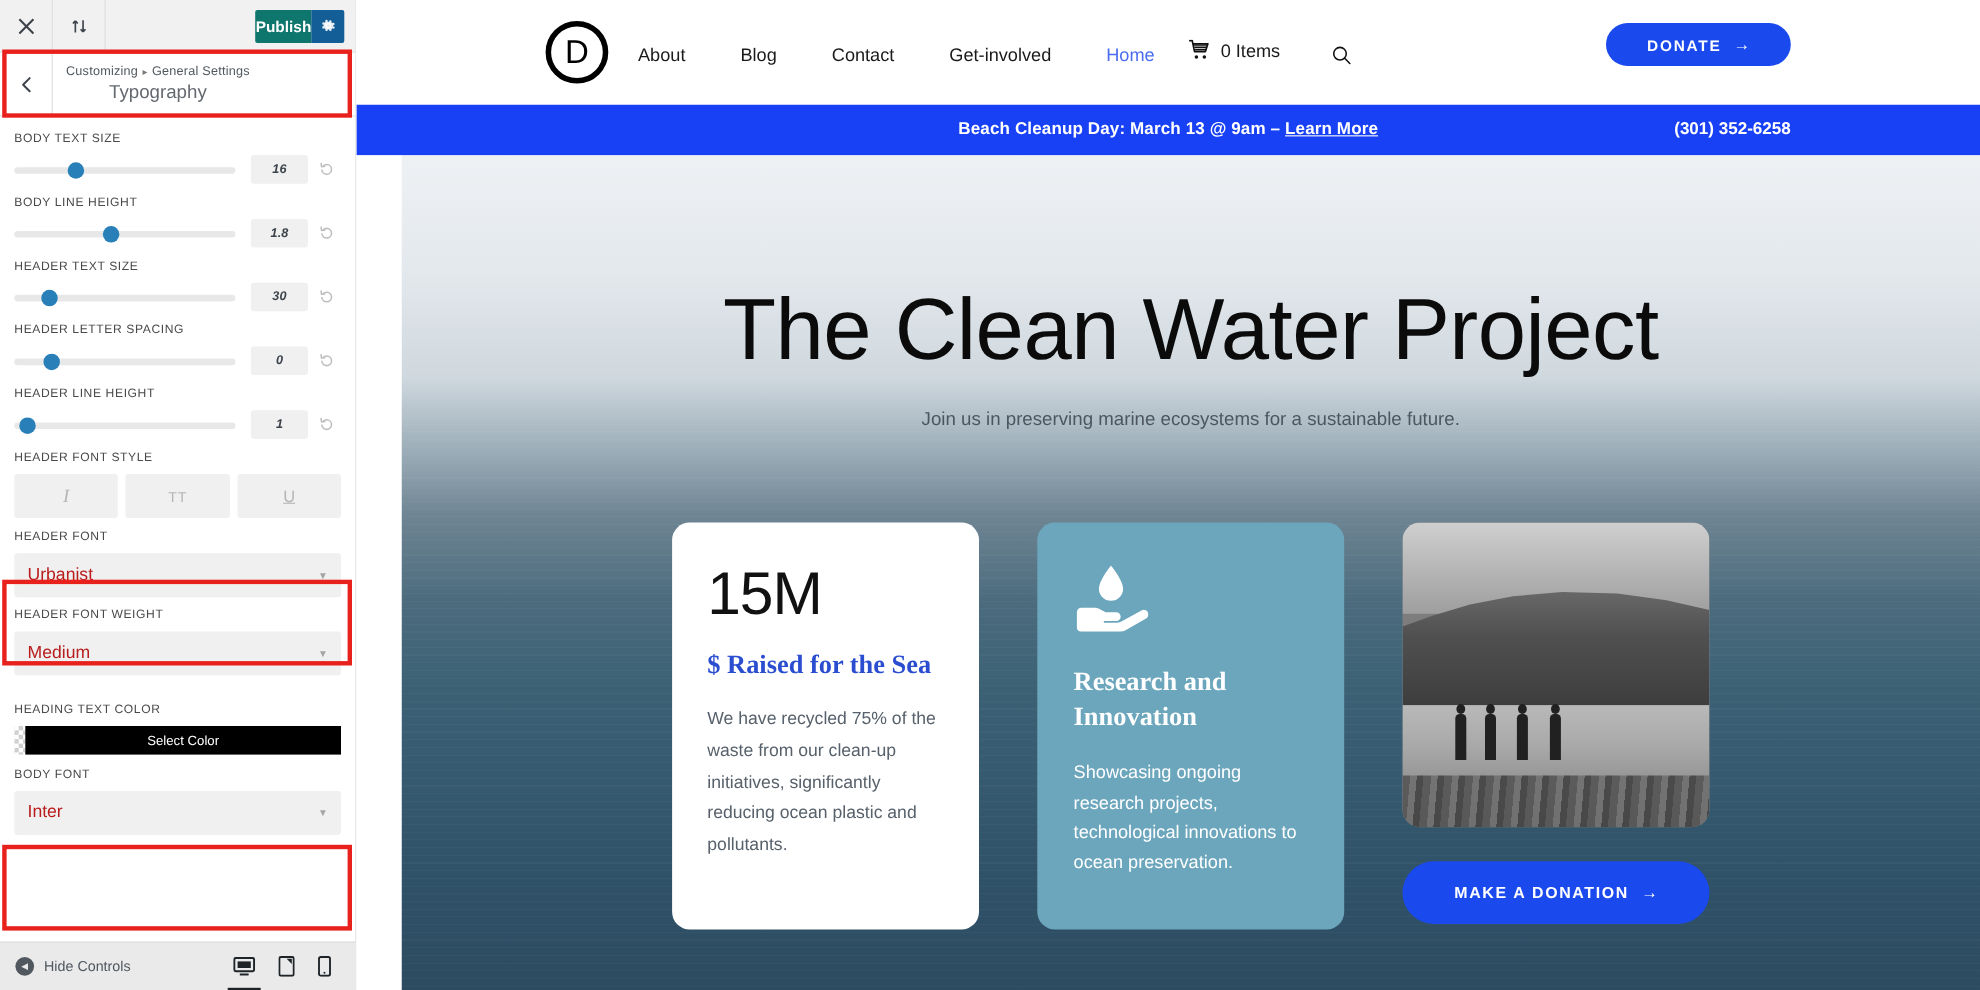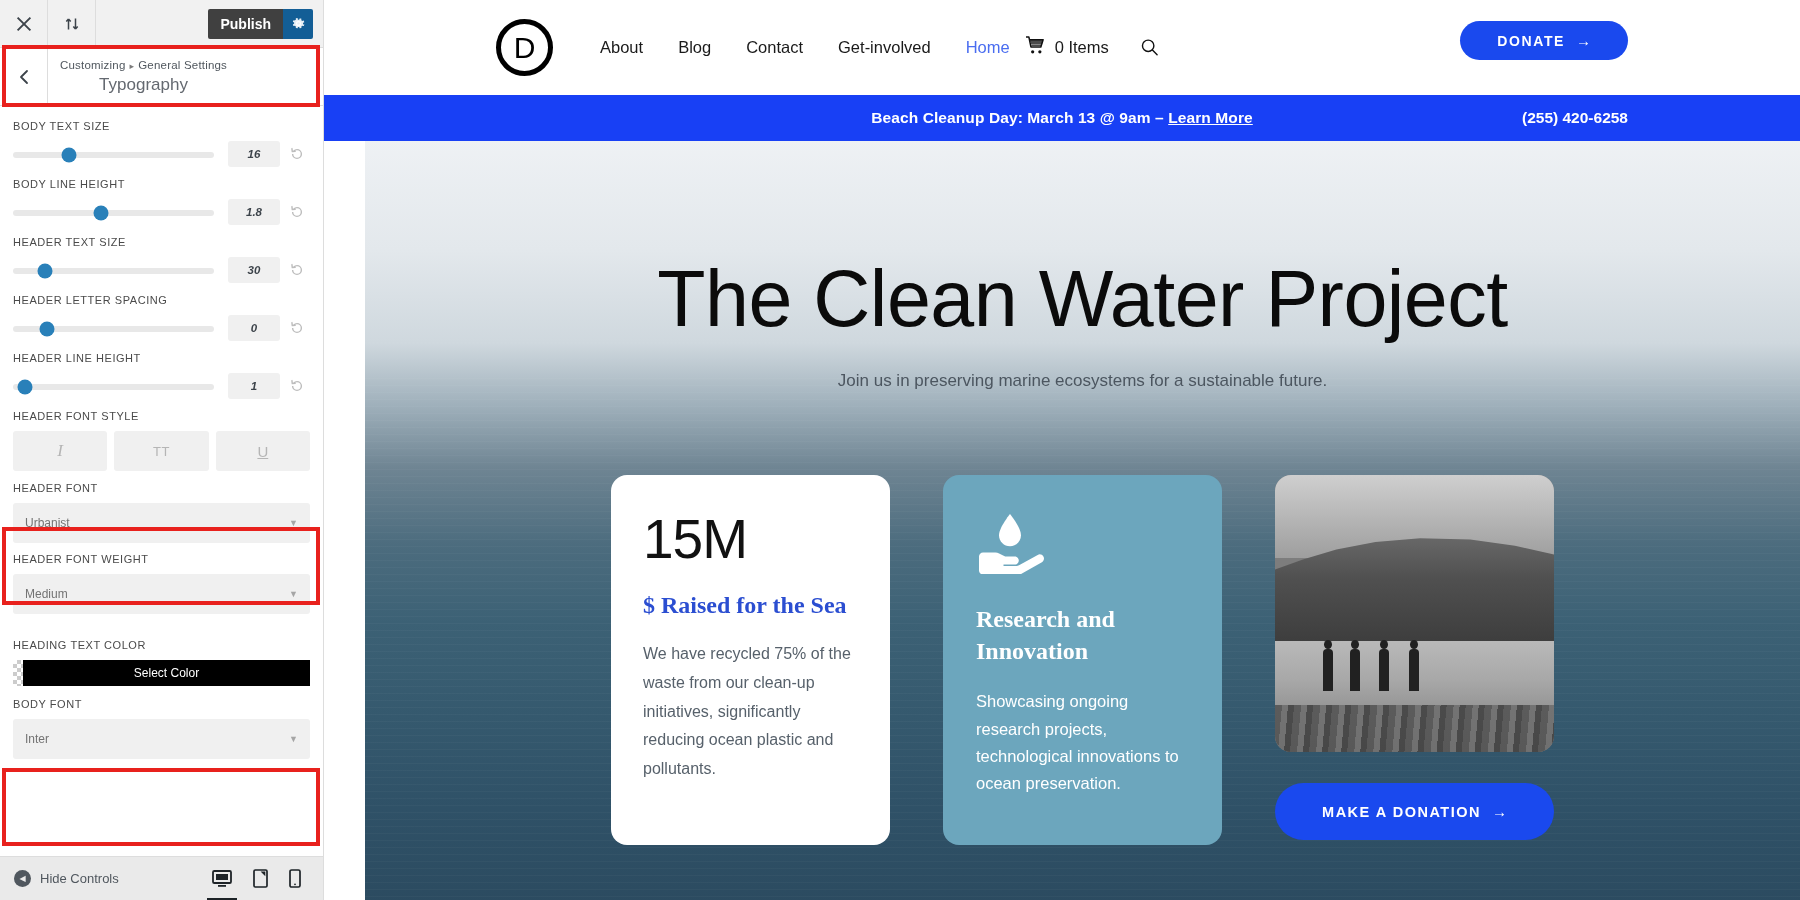--- a/index.html
+++ b/index.html
@@ -33,23 +33,23 @@
   .cust-devices {
     width: 48px; display: flex; align-items: center; justify-content: center;
     border-right: 1px solid #ddd; cursor: pointer;
     color: #50575e; font-size: 15px;
   }
   .cust-spacer { flex: 1; }
   .publish-wrap {
     display: flex; align-items: center; padding-right: 10px;
   }
   .publish-btn {
-    background: #404040; color: #fff;
+    background: #0f766e; color: #fff;
     font-size: 14px; font-weight: 600;
-    height: 30px; padding: 0 12px;
+    height: 30px; padding: 0 0;
     display: flex; align-items: center;
     border: none; cursor: pointer;
     border-radius: 2px 0 0 2px;
     font-family: "Liberation Sans", sans-serif;
   }
   .publish-gear {
     background: #135e96; color: #fff;
     height: 30px; width: 30px;
     display: flex; align-items: center; justify-content: center;
     cursor: pointer; border-radius: 0 2px 2px 0;
@@ -114,21 +114,21 @@
   }
   .fs-btn.italic { font-style: italic; font-family: "Liberation Serif", serif; font-size: 17px; }
   .fs-btn.tt { font-size: 13px; letter-spacing: .5px; }
   .fs-btn.u { text-decoration: underline; font-size: 15px; }
 
   .select-box {
     height: 40px; background: #f0f0f0; border-radius: 3px;
     display: flex; align-items: center; justify-content: space-between;
     padding: 0 12px; cursor: pointer;
   }
-  .select-box .sel-val { font-size: 12px; color: #737373; font-weight: 400; }
+  .select-box .sel-val { font-size: 16px; color: #b91c1c; font-weight: 400; }
   .select-box .caret { color: #a5a5a5; font-size: 9px; }
 
   .colorpicker {
     display: flex; align-items: stretch; height: 26px;
   }
   .cp-swatchcol {
     width: 10px; flex: 0 0 10px;
     background:
       linear-gradient(45deg,#ccc 25%,transparent 25%),
       linear-gradient(-45deg,#ccc 25%,transparent 25%),
@@ -181,21 +181,21 @@
   }
   .logo {
     margin-left: 172px;
     width: 57px; height: 57px; border-radius: 50%;
     border: 5px solid #000;
     display: flex; align-items: center; justify-content: center;
     font-size: 30px; font-weight: 400; color: #000;
     font-family: "Liberation Sans", sans-serif;
     line-height: 1;
   }
-  .navlinks { display: flex; align-items: center; gap: 1px; margin-left: 47px; }
+  .navlinks { display: flex; align-items: flex-end; gap: 16px; margin-left: 27px; }
   .navlink {
     font-size: 16.5px; color: #1a1a1a; margin-right: 34px; cursor: pointer;
     white-space: nowrap;
   }
   .navlink.current { color: #4a6df0; margin-right: 14px; }
   .cart-group { display: flex; align-items: center; gap: 9px; cursor: pointer; }
   .cart-group .cart-count { font-size: 16.5px; color: #1a1a1a; }
   .nav-search { margin-left: 30px; cursor: pointer; display: flex; align-items: center; }
   .donate-btn {
     position: absolute; right: 172px; top: 21px;
@@ -552,21 +552,21 @@
       <div class="donate-btn">
         <span>DONATE</span>
         <span style="font-size:15px;font-weight:400;letter-spacing:0;">→</span>
       </div>
     </div>
 
     <div class="announce">
       <div class="announce-text">
         <span>Beach Cleanup Day: March 13 @ 9am – </span><a href="#">Learn More</a>
       </div>
-      <div class="announce-phone">(255) 420-6258</div>
+      <div class="announce-phone">(301) 352-6258</div>
     </div>
 
     <div class="hero">
       <div class="hero-bg"></div>
       <h1 class="hero-title">The Clean Water Project</h1>
       <p class="hero-sub">Join us in preserving marine ecosystems for a sustainable future.</p>
 
       <div class="cards">
 
         <div class="card card-white">

